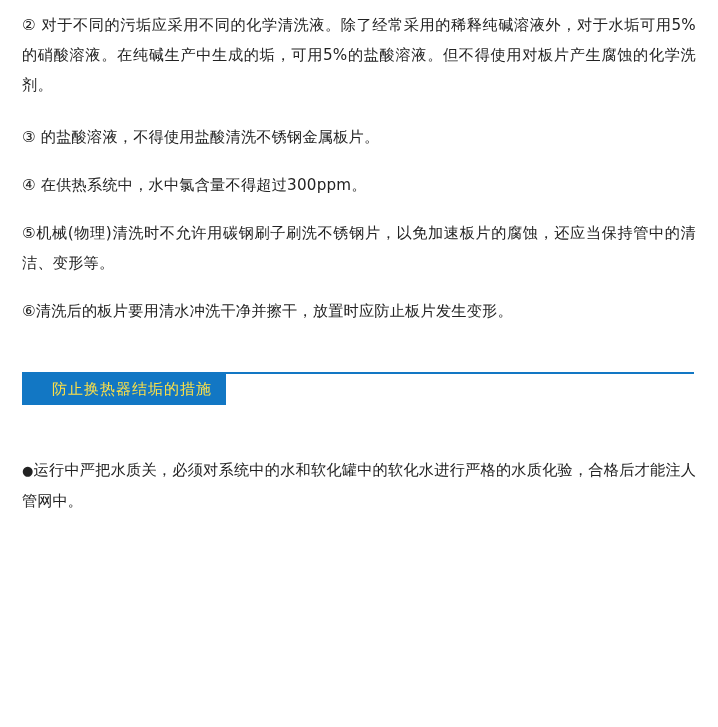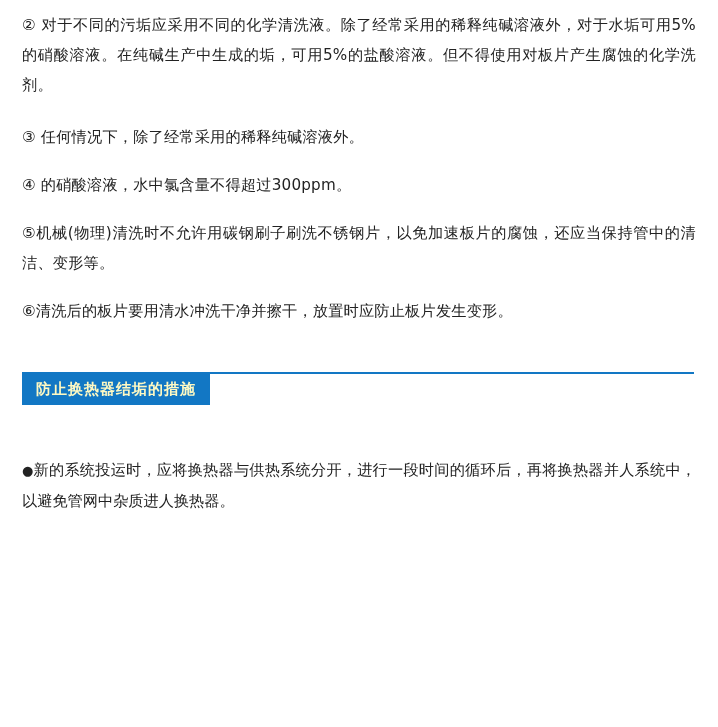--- a/index.html
+++ b/index.html
@@ -40,25 +40,25 @@
   }
   .heading-rule {
     width: 672px;
     height: 2px;
     background: #1277c4;
     margin-bottom: 0px;
   }
   .heading-bar {
     display: inline-block;
     background: #1277c4;
-    color: #fef9c3;
+    color: #fde047;
     font-size: 15px;
-    font-weight: bold;
+    font-weight: normal;
     letter-spacing: 1px;
-    padding: 6px 14px 7px 14px;
+    padding: 6px 14px 7px 30px;
     line-height: 18px;
     vertical-align: top;
   }
   .bullet-para {
     font-size: 15.2px;
     line-height: 30px;
     color: #222222;
     margin: 0 0 18px 0;
     text-align: justify;
     text-justify: inter-ideograph;
@@ -69,32 +69,32 @@
   }
   .spacer-24 { height: 24px; }
 </style>
 </head>
 <body>
 
 <div class="page">
 
   <p class="para gap-big">② 对于不同的污垢应采用不同的化学清洗液。除了经常采用的稀释纯碱溶液外，对于水垢可用5%的硝酸溶液。在纯碱生产中生成的垢，可用5%的盐酸溶液。但不得使用对板片产生腐蚀的化学洗剂。</p>
 
-  <p class="para gap-mid">③ 任何情况下，除了经常采用的稀释纯碱溶液外。</p>
+  <p class="para gap-mid">③ 的盐酸溶液，不得使用盐酸清洗不锈钢金属板片。</p>
 
-  <p class="para gap-mid">④ 的硝酸溶液，水中氯含量不得超过300ppm。</p>
+  <p class="para gap-mid">④ 在供热系统中，水中氯含量不得超过300ppm。</p>
 
   <p class="para gap-mid">⑤机械(物理)清洗时不允许用碳钢刷子刷洗不锈钢片，以免加速板片的腐蚀，还应当保持管中的清洁、变形等。</p>
 
   <p class="para">⑥清洗后的板片要用清水冲洗干净并擦干，放置时应防止板片发生变形。</p>
 
   <div class="section-heading-wrap">
     <div class="heading-rule"></div>
     <div class="heading-bar">防止换热器结垢的措施</div>
   </div>
 
   <div class="spacer-24"></div>
 
+  <p class="bullet-para"><span class="bullet-dot">●</span><span>运行中严把水质关，必须对系统中的水和软化罐中的软化水进行严格的水质化验，合格后才能注人管网中。</span></p>
 
-  <p class="bullet-para"><span class="bullet-dot">●</span><span>新的系统投运时，应将换热器与供热系统分开，进行一段时间的循环后，再将换热器并人系统中，以避免管网中杂质进人换热器。</span></p>
 
 
 </div>
 
 </body></html>

